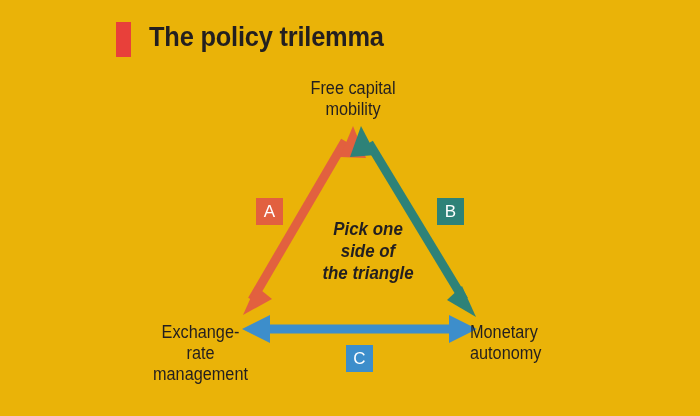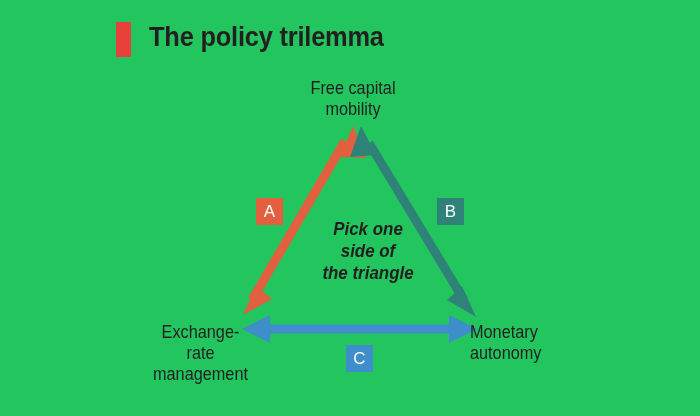--- a/index.html
+++ b/index.html
@@ -10,21 +10,21 @@
   body {
     width: 700px;
     height: 416px;
     overflow: hidden;
     font-family: "Liberation Sans", "DejaVu Sans", sans-serif;
   }
   #canvas {
     position: relative;
     width: 700px;
     height: 416px;
-    background: #22c55e;
+    background: #eab308;
     overflow: hidden;
   }
 
   
   #header {
     position: absolute;
     left: 116px;
     top: 22px;
     display: flex;
     align-items: flex-start;

